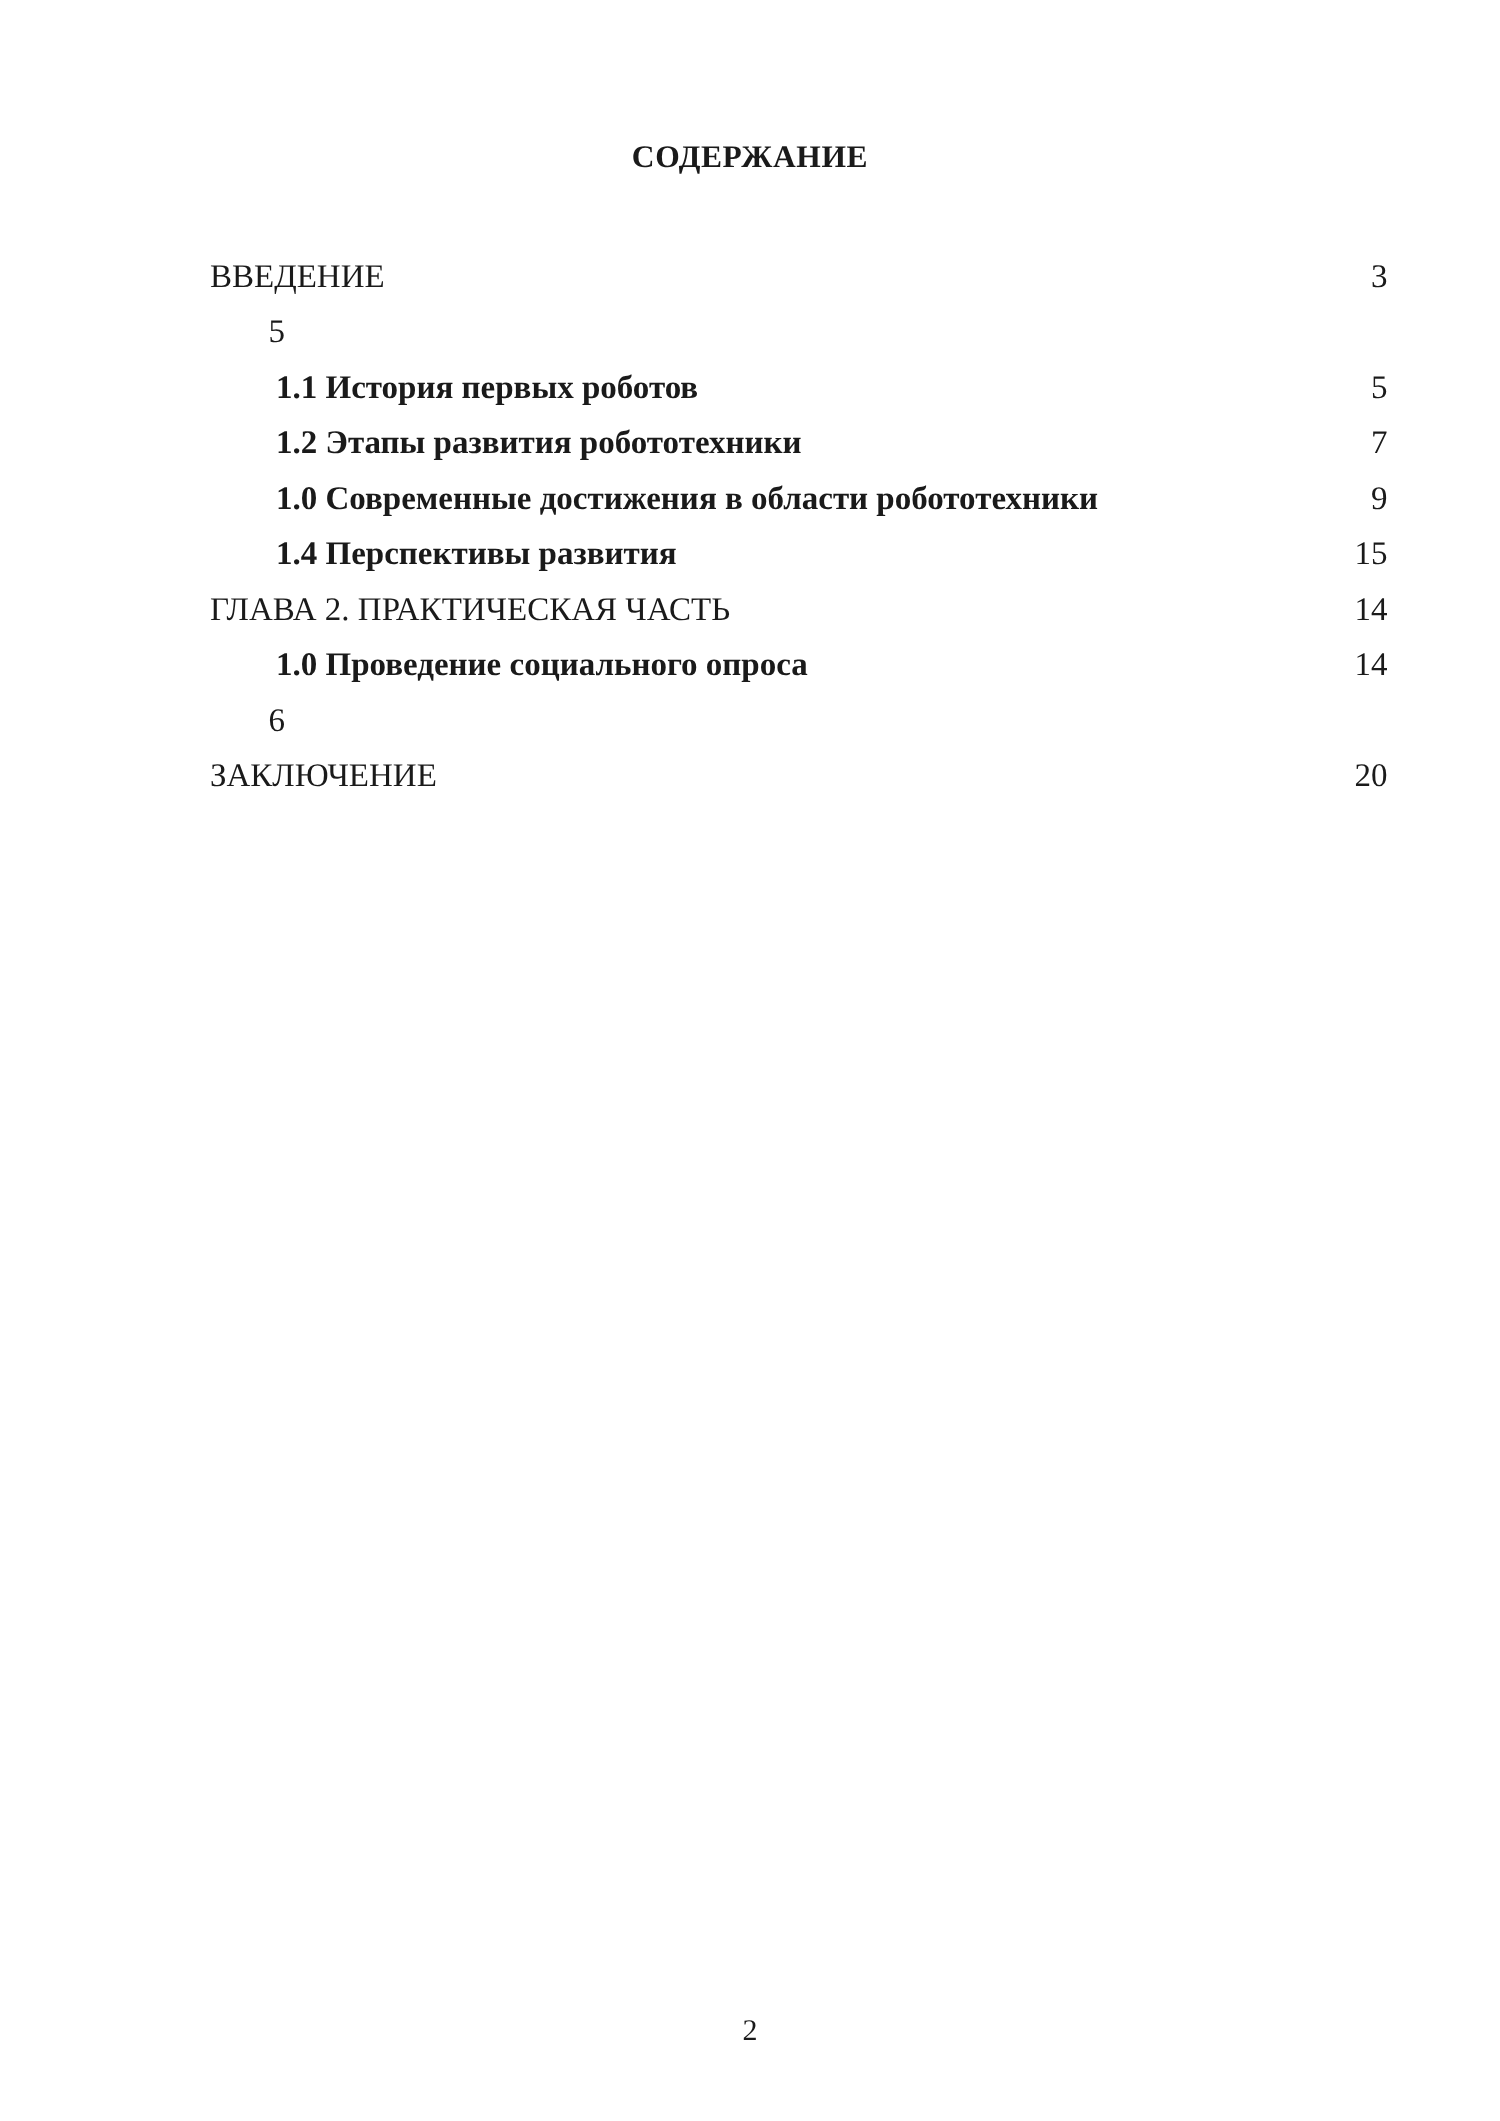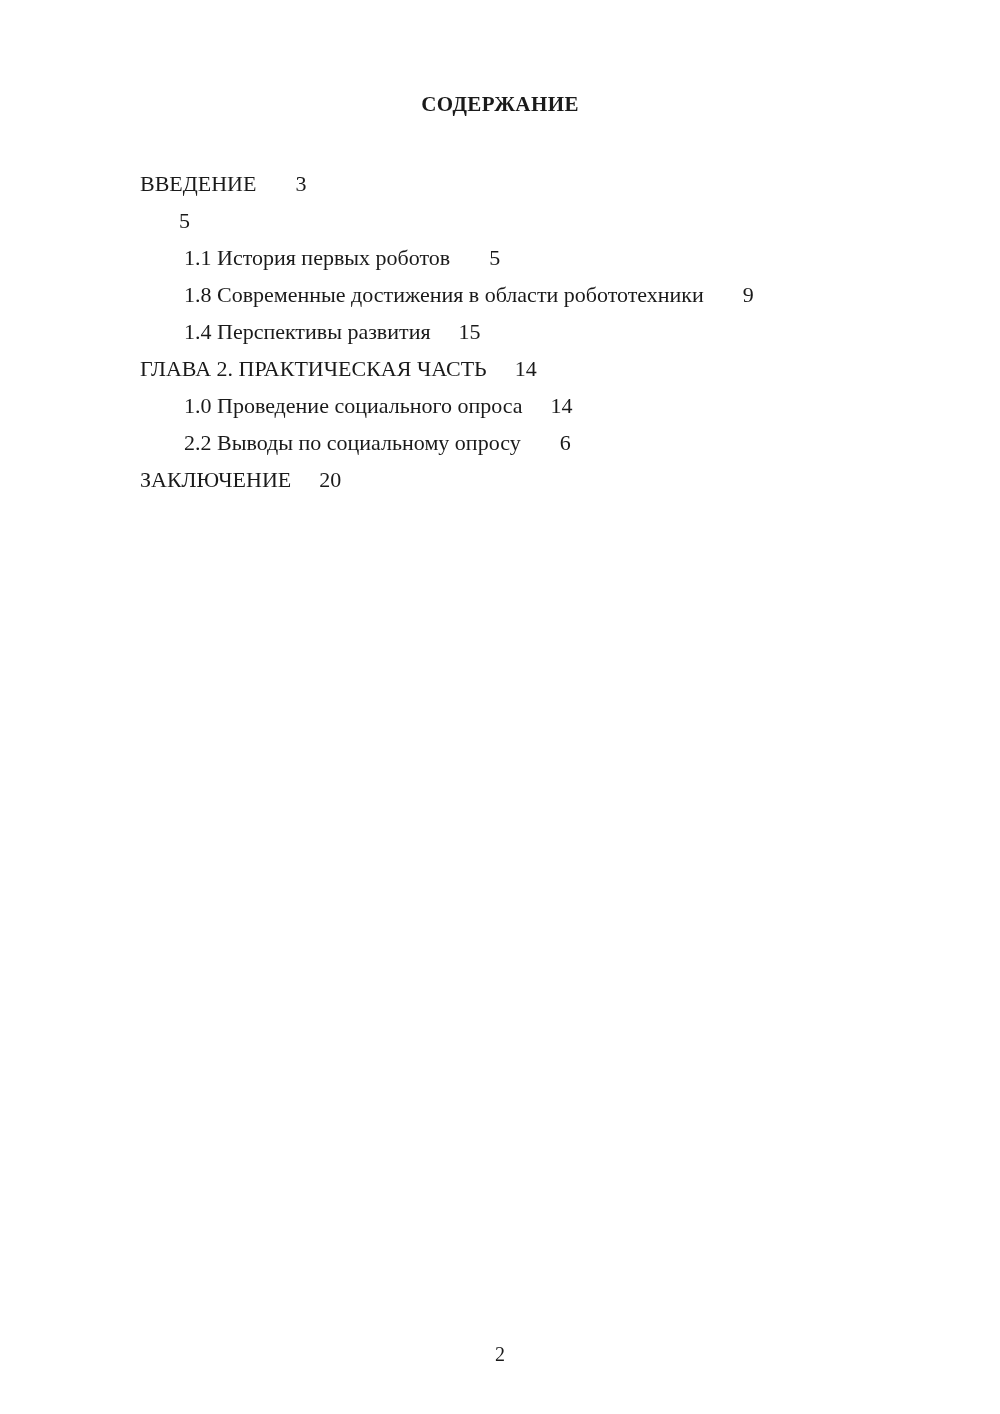--- a/index.html
+++ b/index.html
@@ -29,37 +29,39 @@
   }
   .toc {
     position: absolute;
     top: 165px;
     left: 140px;
     width: 785px;
   }
   .toc-row {
     display: flex;
     align-items: baseline;
+    justify-content: space-between;
     font-size: 22px;
     line-height: 37px;
     white-space: nowrap;
   }
   .toc-row .label {
     flex: 0 1 auto;
     overflow: hidden;
     text-overflow: ellipsis;
   }
   .toc-row .page-num {
     flex: 0 0 auto;
     text-align: right;
     min-width: 30px;
     padding-left: 20px;
   }
   .toc-row.level-2 .label {
     padding-left: 44px;
+    font-weight: bold;
   }
   .footer-page {
     position: absolute;
     bottom: 48px;
     left: 0;
     width: 1000px;
     text-align: center;
     font-size: 20px;
     color: #1a1a1a;
   }
@@ -77,37 +79,40 @@
         <span class="page-num">3</span>
       </div>
       <div class="toc-row level-1">
         <span class="page-num">5</span>
       </div>
       <div class="toc-row level-2">
         <span class="label">1.1 История первых роботов</span>
         <span class="page-num">5</span>
       </div>
       <div class="toc-row level-2">
-        <span class="label">1.8 Современные достижения в области робототехники</span>
+        <span class="label">1.2 Этапы развития робототехники</span>
+        <span class="page-num">7</span>
+      </div>
+      <div class="toc-row level-2">
+        <span class="label">1.0 Современные достижения в области робототехники</span>
         <span class="page-num">9</span>
       </div>
       <div class="toc-row level-2">
         <span class="label">1.4 Перспективы развития</span>
         <span class="page-num">15</span>
       </div>
       <div class="toc-row level-1">
         <span class="label">ГЛАВА 2. ПРАКТИЧЕСКАЯ ЧАСТЬ</span>
         <span class="page-num">14</span>
       </div>
       <div class="toc-row level-2">
         <span class="label">1.0 Проведение социального опроса</span>
         <span class="page-num">14</span>
       </div>
       <div class="toc-row level-2">
-        <span class="label">2.2 Выводы по социальному опросу</span>
         <span class="page-num">6</span>
       </div>
       <div class="toc-row level-1">
         <span class="label">ЗАКЛЮЧЕНИЕ</span>
         <span class="page-num">20</span>
       </div>
     </div>
 
   <div class="footer-page">2</div>
 

